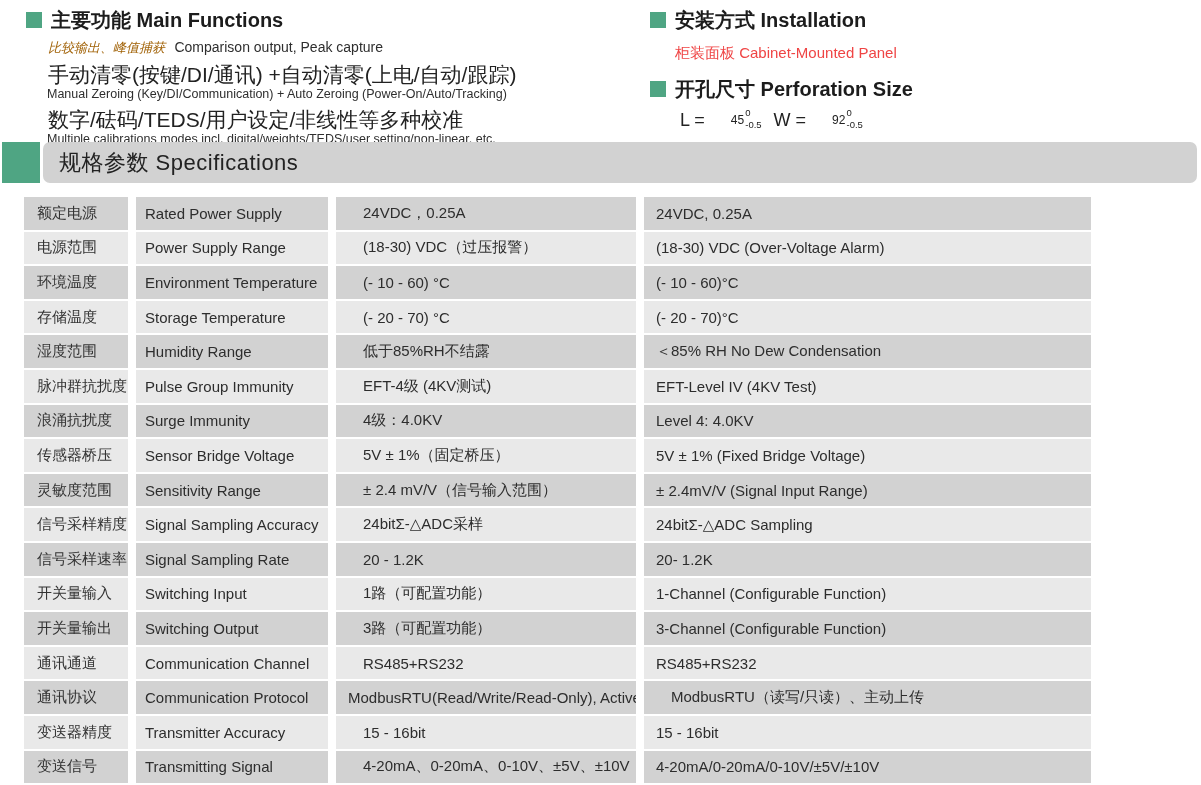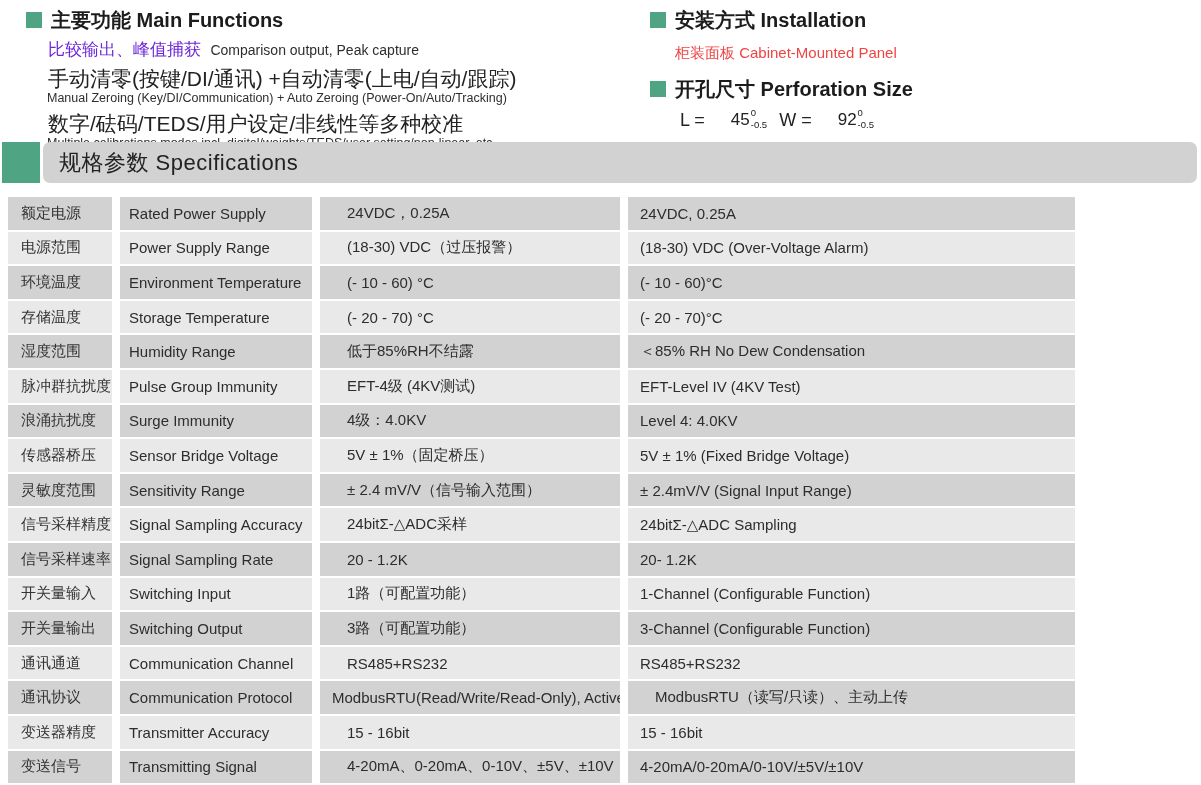--- a/index.html
+++ b/index.html
@@ -10,42 +10,42 @@
   }
   
   .top { position:relative; height:126px; }
   .top-left  { position:absolute; left:26px;  top:8px; width:600px; }
   .top-right { position:absolute; left:650px; top:8px; width:540px; }
 
   .sec-title { display:flex; align-items:center; gap:9px; font-size:20px; font-weight:600; color:#1c1c1c; line-height:24px; }
   .bullet { width:16px; height:16px; background:var(--green,#4fa583); flex:0 0 auto; }
 
   .mf-line1 { margin:6px 0 0 22px; }
-  .mf-line1 .zh { font-size:17px; color:#6d28d9; }
+  .mf-line1 .zh { font-size:13px; color:#a16207;font-style:italic; }
   .mf-line1 .en { font-size:14px; color:#2e2e2e; margin-left:5px; }
   .mf-zh { margin:7px 0 0 22px; font-size:21px; color:#222; line-height:22px; }
   .mf-en { margin:1px 0 0 21px; font-size:12.5px; color:#2e2e2e; line-height:15px; }
 
   .inst-item { margin:12px 0 0 25px; font-size:15px; color:#ef4444; }
   .sec-title.second { margin-top:14px; }
 
   .dim-line { margin:8px 0 0 30px; font-size:18px; color:#222; display:flex; align-items:center; }
   .dim-eq { margin-right:26px; }
-  .dim-num { font-size:17px; }
+  .dim-num { font-size:12px; }
   .tol { display:inline-flex; flex-direction:column; justify-content:space-between; height:22px; font-size:9.5px; line-height:10px; color:#222; margin:0 0 0 1px; transform:translateY(-1px); }
   .dim-w { margin:0 26px 0 12px; }
 
   
   .spec-header { position:absolute; left:0; top:142px; width:1201px; height:41px; display:flex; }
   .spec-header .green-block { width:38px; height:41px; background:var(--green,#4fa583); margin-left:2px; }
   .spec-header .bar { flex:1; margin-left:3px; margin-right:4px; background:var(--rowdark,#d2d2d2); display:flex; align-items:center; padding-left:16px;border-radius:7px; }
   .spec-header .bar span { font-size:22px; color:#222; letter-spacing:0.5px; }
 
   
-  .spec-table { position:absolute; left:8px; top:197px; width:1067px; }
+  .spec-table { position:absolute; left:24px; top:197px; width:1067px; }
   .spec-row { display:grid; grid-template-columns:104px 192px 300px 1fr; column-gap:8px; height:32.6px; margin-bottom:2px; }
   .spec-row.odd  .cell { background:var(--rowdark,#d2d2d2); }
   .spec-row.even .cell { background:var(--rowlight,#e9e9e9); }
   .cell { display:flex; align-items:center; font-size:15px; color:#2d2d2d; white-space:nowrap; overflow:hidden; }
   .cell.c1 { padding-left:13px; color:#333; }
   .cell.c2 { padding-left:9px; }
   .cell.c3 { padding-left:27px; }
   .cell.c4 { padding-left:12px; }
 </style>
 </head>

